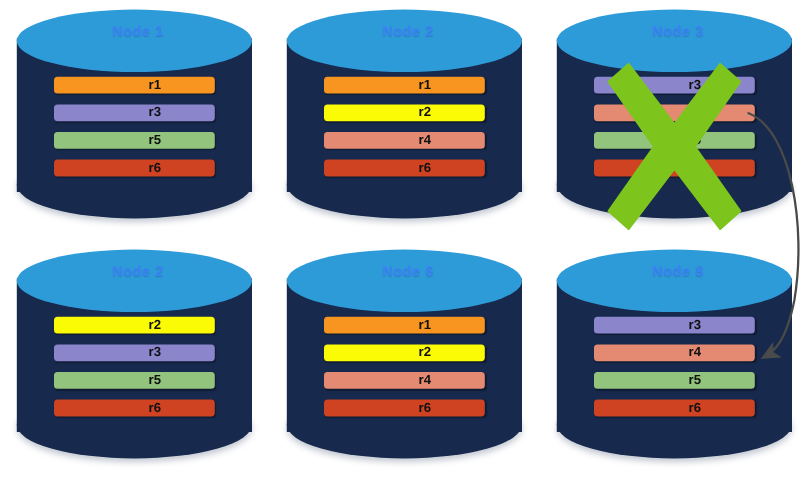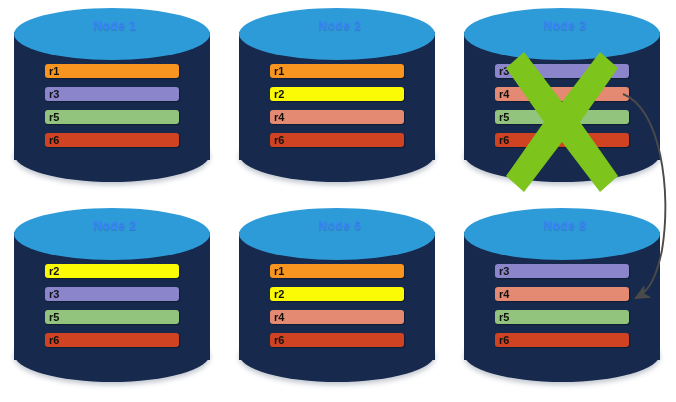--- a/index.html
+++ b/index.html
@@ -82,26 +82,26 @@
   .row {
     position: relative;
     height: 14px;
     margin: 0 auto 9px auto;
     width: 134px;
     border-radius: 3px;
     box-shadow: 1px 1px 1px rgba(0,0,0,0.35);
   }
   .row-label {
     position: absolute;
-    left: 4px;
+    left: 17px;
     top: 0;
     width: 100%;
     height: 26px;
     line-height: 14px;
-    text-align: left;
+    text-align: center;
     font-size: 11px;
     font-weight: bold;
     color: #111111;
   }
 
   
   .x-mark {
     position: absolute;
     left: 42px;
     top: 44px;

